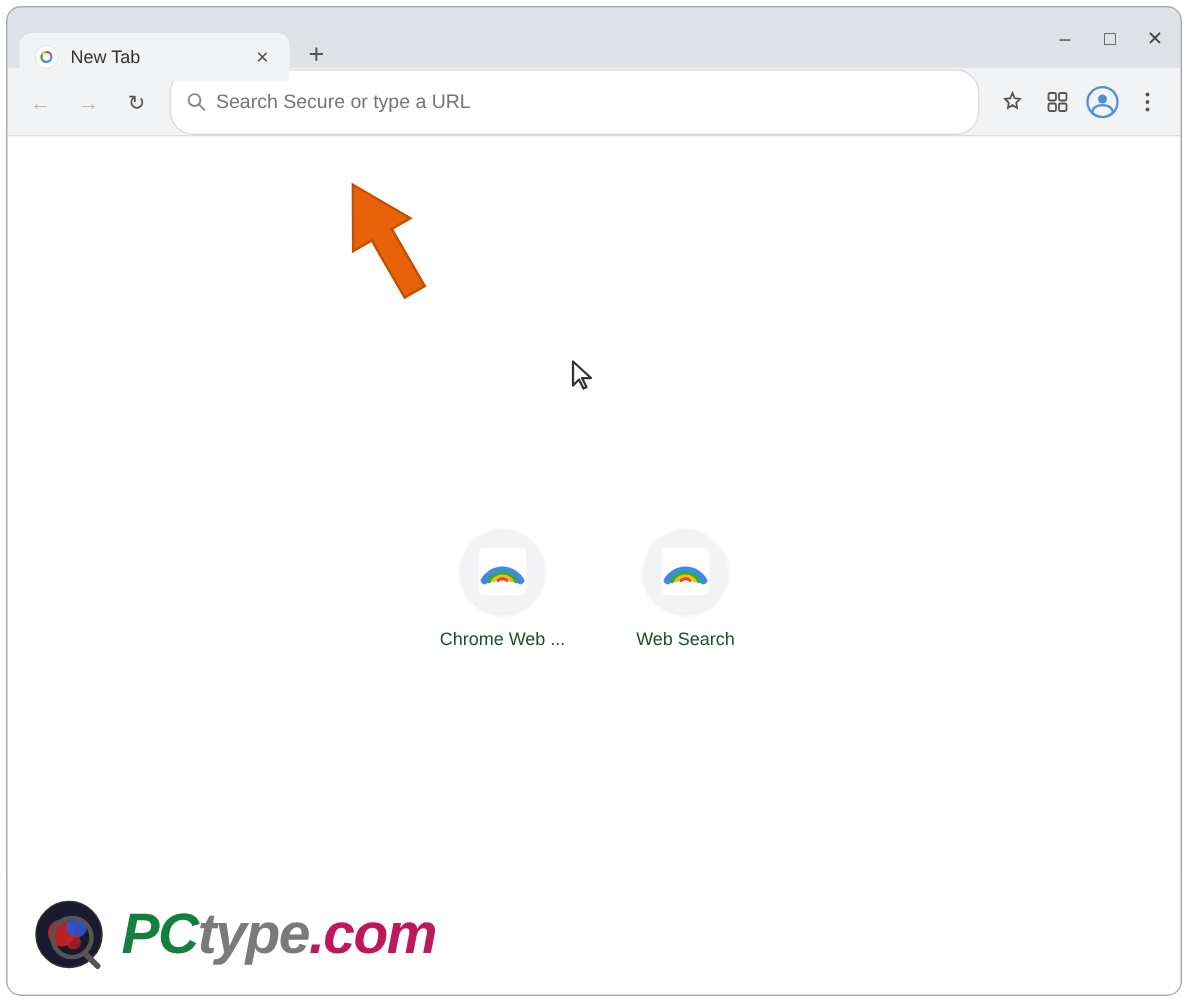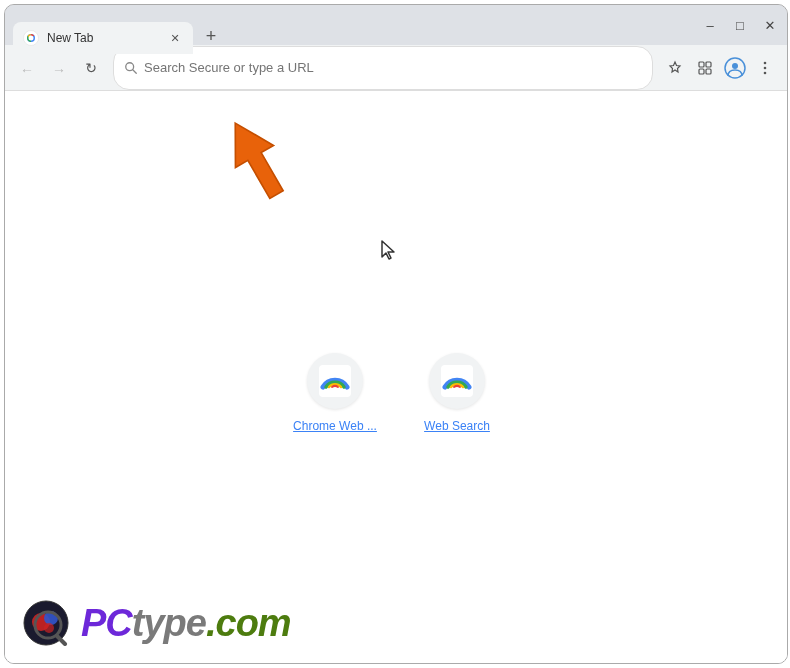--- a/index.html
+++ b/index.html
@@ -243,24 +243,23 @@
       border-radius: 50%;
       background: #f1f3f4;
       display: flex;
       align-items: center;
       justify-content: center;
       box-shadow: 0 1px 3px rgba(0,0,0,0.1);
     }
 
     .shortcut-label {
       font-size: 12px;
-      color: #3b82f6;
+      color: #14532d;
       text-align: center;
       white-space: nowrap;
-      text-decoration: underline;
     }
 
     
     .watermark {
       position: absolute;
       bottom: 0;
       left: 0;
       right: 0;
       height: 80px;
       background: rgba(255,255,255,0.92);
@@ -284,21 +283,21 @@
     .pcrisk-text {
       font-size: 38px;
       font-weight: 900;
       font-style: italic;
       color: #7a7a7a;
       letter-spacing: -1px;
       font-family: Arial Black, Arial, sans-serif;
     }
 
     .pcrisk-text span {
-      color: #6d28d9;
+      color: #15803d;
     }
   </style>
 </head>
 <body>
 
 <div class="browser-window">
 
   <div class="tab-bar">
     <div class="tab-active">
 
@@ -433,19 +432,19 @@
         <circle cx="18" cy="22" r="9" fill="#cc2222" opacity="0.9"></circle>
         <circle cx="28" cy="18" r="7" fill="#3355cc" opacity="0.9"></circle>
         <circle cx="26" cy="28" r="5" fill="#cc2222" opacity="0.7"></circle>
 
         <line x1="34" y1="36" x2="42" y2="44" stroke="#555" stroke-width="4" stroke-linecap="round"></line>
         <circle cx="25" cy="25" r="13" fill="none" stroke="#555" stroke-width="3"></circle>
       </svg>
 
       <div class="pcrisk-logo">
         <span class="pcrisk-text">
-          <span>PC</span><span style="color:#7a7a7a;">type</span><span style="color:#4d7c0f;">.com</span>
+          <span>PC</span><span style="color:#7a7a7a;">type</span><span style="color:#be185d;">.com</span>
         </span>
       </div>
     </div>
 
   </div>
 </div>
 
 </body></html>

